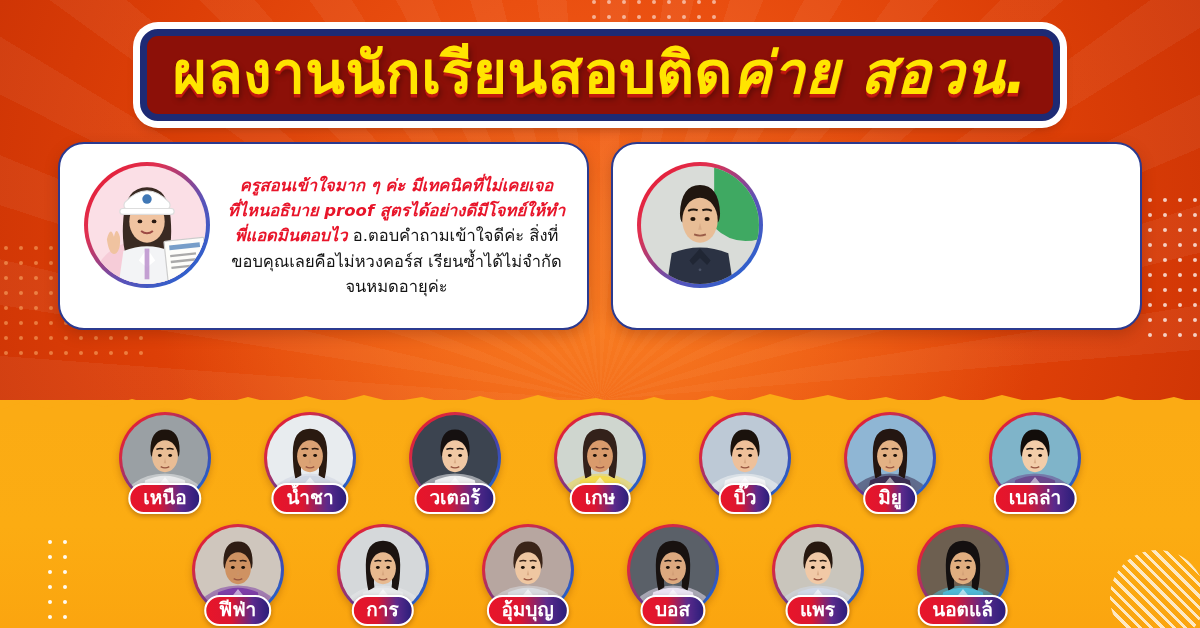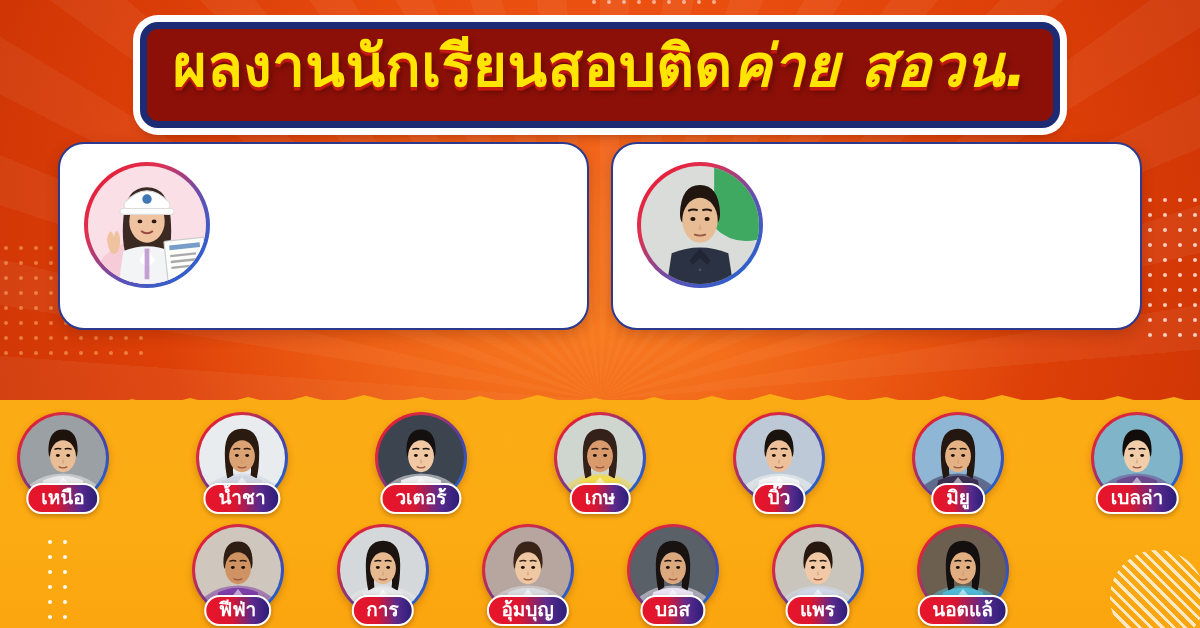--- a/index.html
+++ b/index.html
@@ -49,21 +49,21 @@
   }
 
   
   .title-wrap{
     position:absolute;left:0;top:34px;width:1200px;height:82px;z-index:6;
     display:flex;align-items:center;justify-content:center;
   }
   .title{
     font-family:"DejaVu Sans","Liberation Sans",sans-serif;
     font-size:58px;font-weight:700;line-height:1;letter-spacing:.5px;
-    color:#ffe500;white-space:nowrap;padding:8px 26px 26px;
+    color:#ffe500;white-space:nowrap;padding:8px 26px 12px;
     background:#8c1008;border:7px solid #1d2a74;border-radius:18px;
     box-shadow:0 0 0 7px #fff, 0 7px 12px rgba(80,20,0,.45);
     text-shadow:0 3px 0 #c21a10,0 4px 0 #a01208,2px 5px 6px rgba(0,0,0,.35);
   }
   .title .em{font-style:italic;}
 
   
   .cards{position:absolute;left:0;top:142px;width:1200px;height:188px;z-index:6;
          display:flex;gap:22px;padding:0 58px;}
   .card{
@@ -96,21 +96,21 @@
   .subtitle{
     position:absolute;left:0;top:358px;width:1200px;z-index:6;text-align:center;
     color:#fff;font-size:25px;font-weight:700;line-height:1;white-space:nowrap;
     font-family:"DejaVu Sans","Liberation Sans",sans-serif;
     text-shadow:0 2px 5px rgba(120,30,0,.55);
   }
 
   
   .students{position:absolute;left:0;top:412px;width:1200px;z-index:6;}
   .srow{display:flex;justify-content:center;}
-  .srow.r1{gap:19px;justify-content:space-between;}
+  .srow.r1{gap:19px;}
   .srow.r2{gap:19px;margin-top:10px;}
   .student{width:126px;position:relative;height:102px;}
   .s-avatar{
     position:absolute;left:50%;top:0;transform:translateX(-50%);
     width:92px;height:92px;border-radius:50%;padding:3px;
     background:linear-gradient(135deg,#e8152a 0%,#d62a44 26%,#4b3fa8 60%,#1673d8 100%);
     box-shadow:0 3px 7px rgba(120,50,0,.3);
   }
   .s-avatar .inner{width:100%;height:100%;border-radius:50%;overflow:hidden;position:relative;}
   .s-pill{
@@ -359,20 +359,23 @@
 
               <rect x="66" y="62" width="34" height="34" rx="1" fill="#fdfdfa" stroke="#ccc" transform="rotate(-6 83 79)"></rect>
               <rect x="70" y="66" width="26" height="4" fill="#1e5fa8" opacity=".6" transform="rotate(-6 83 79)"></rect>
               <rect x="70" y="74" width="22" height="2" fill="#aaa" transform="rotate(-6 83 79)"></rect>
               <rect x="70" y="79" width="24" height="2" fill="#aaa" transform="rotate(-6 83 79)"></rect>
               <rect x="70" y="84" width="18" height="2" fill="#aaa" transform="rotate(-6 83 79)"></rect>
             </svg>
           </div>
         </div>
       </div>
+      <div class="quote">
+        <span class="hl">ครูสอนเข้าใจมาก ๆ ค่ะ มีเทคนิคที่ไม่เคยเจอที่ไหนอธิบาย proof สูตรได้อย่างดีมีโจทย์ให้ทำ พี่แอดมินตอบไว</span><span> อ.ตอบคำถามเข้าใจดีค่ะ สิ่งที่ขอบคุณเลยคือไม่หวงคอร์ส เรียนซ้ำได้ไม่จำกัดจนหมดอายุค่ะ</span>
+      </div>
     </div>
 
     <div class="card">
       <div class="card-photo-col">
         <div class="avatar-big">
           <div class="inner">
             <svg class="ph" viewBox="0 0 100 100" preserveAspectRatio="xMidYMid slice">
               <rect width="100" height="100" fill="#d9dcd8"></rect>
               <path d="M62 0 h38 v62 q-22 6 -38 -10z" fill="#3fa962"></path>
 

